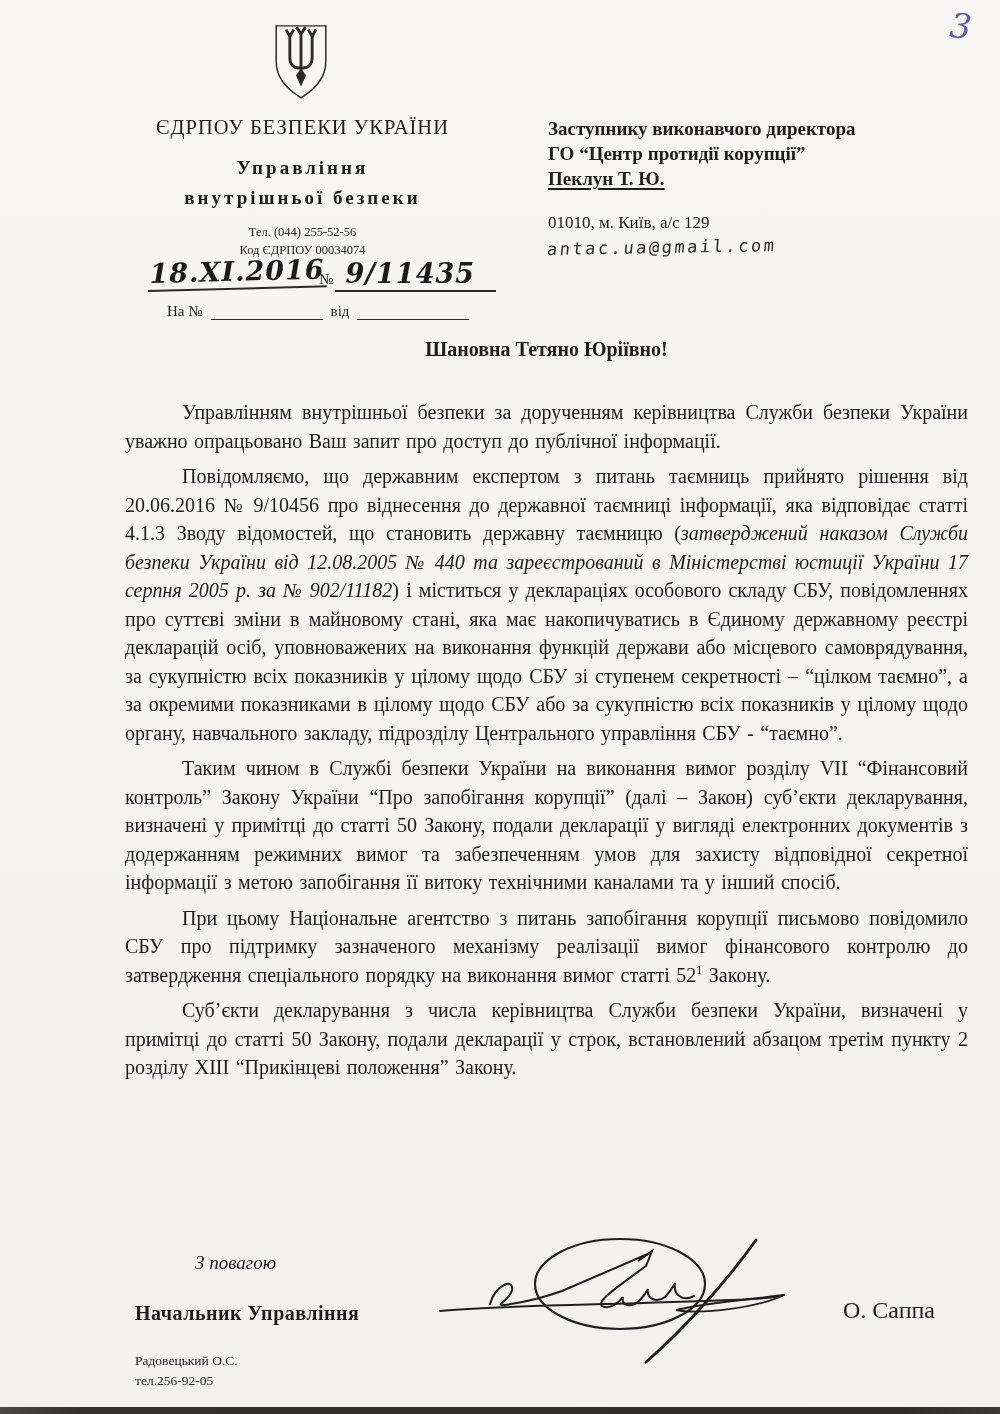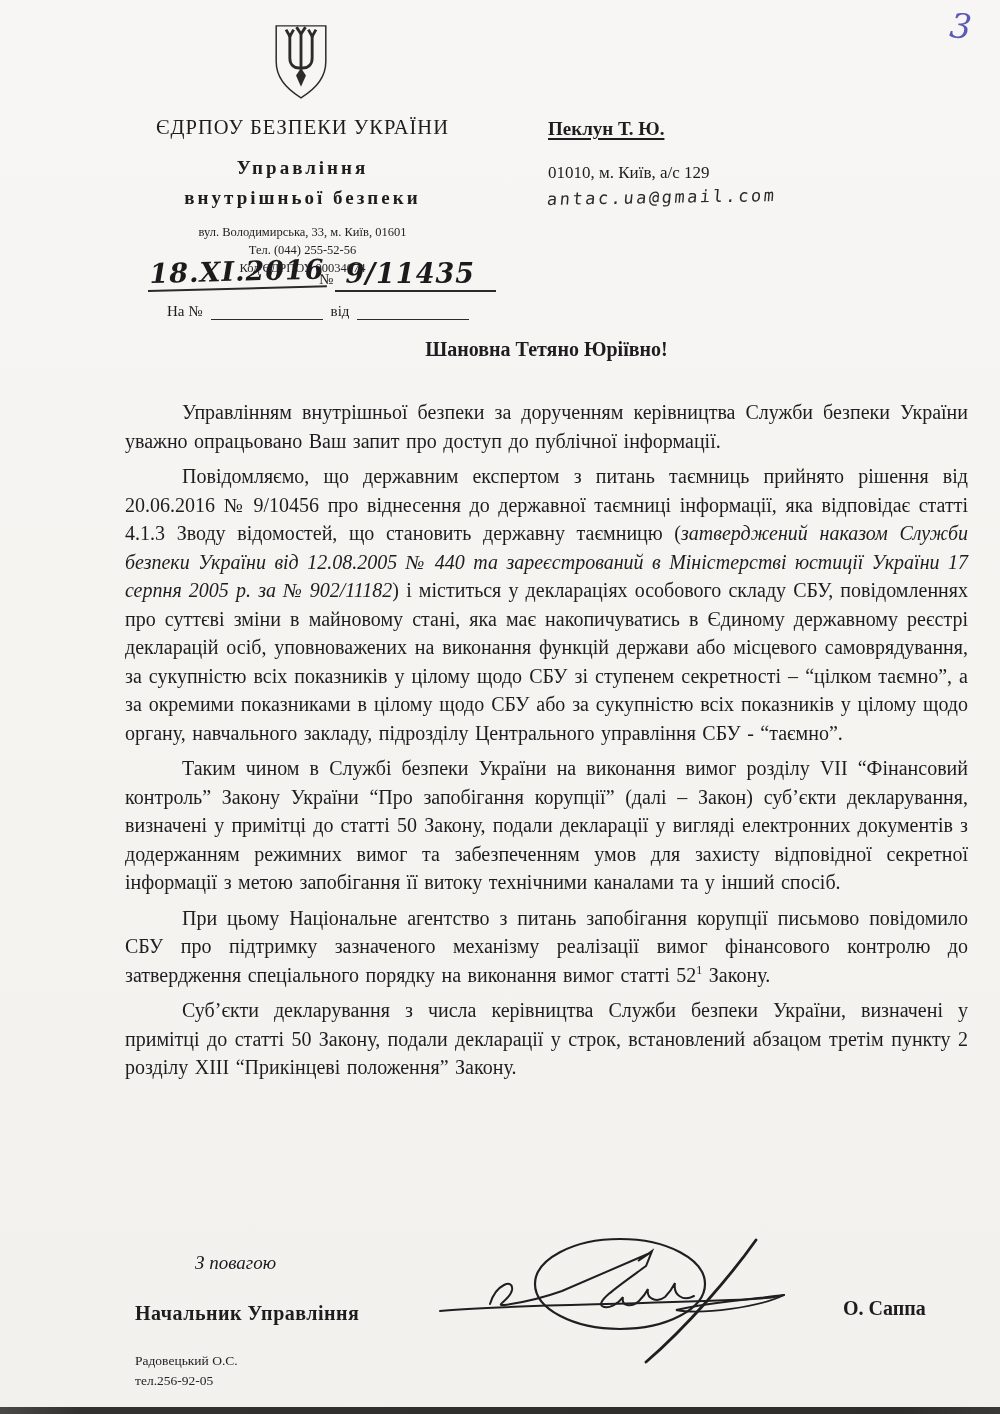--- a/index.html
+++ b/index.html
@@ -57,21 +57,21 @@
   .letter-body{position:absolute;left:125px;top:398px;width:843px;}
   .body-par{
     margin:0 0 7px 0;font-size:20px;line-height:28.5px;
     text-align:justify;text-indent:57px;word-spacing:1.5px;
   }
   .body-par .it{font-style:italic;}
   .body-par sup{font-size:12px;line-height:0;}
   
   .regards{position:absolute;left:195px;top:1252px;font-style:italic;font-size:19px;}
   .position{position:absolute;left:135px;top:1302px;font-weight:bold;font-size:20px;letter-spacing:0.5px;}
-  .signer{position:absolute;left:843px;top:1297px;font-weight:bold;font-size:20px;}
+  .signer{position:absolute;left:843px;top:1297px;font-weight:normal;font-size:24px;}
   .signature{position:absolute;left:430px;top:1222px;width:380px;height:175px;}
   .executor{position:absolute;left:135px;top:1351px;font-size:13.5px;line-height:1.5;color:#232325;}
   
   .scan-edge{position:absolute;left:0;bottom:0;width:100%;height:7px;
     background:linear-gradient(90deg,#4a4947 0%,#323130 8%,#2e2d2b 90%,#3a3937 100%);}
 </style>
 </head>
 <body>
 
 <div class="page">
@@ -89,40 +89,41 @@
       <path d="M44 10 L50 19 L56 10"></path>
     </g>
     <path d="M50 74 L58 86 L50 104 L42 86 Z" fill="#2b2b2b"></path>
   </svg>
 
   <div class="org">
     <div class="org-name">ЄДРПОУ БЕЗПЕКИ УКРАЇНИ</div>
     <div class="dept first">Управління</div>
     <div class="dept">внутрішньої  безпеки</div>
     <div class="addr">
-      <div>вул. Володимирська, 33, м. Київ, 01601</div>
       <div>Тел. (044) 255-52-56</div>
       <div>Код ЄДРПОУ 00034074</div>
     </div>
   </div>
 
   <div class="date-row">
     <span class="hw hw-date">18.XI.2016</span>
     <span class="num-label">№</span>
     <span class="hw hw-docnum">9/11435</span>
   </div>
 
   <div class="na-row">
     <span>На №</span>
     <span class="blank"></span>
     <span>від</span>
     <span class="blank"></span>
   </div>
 
   <div class="recipient">
+    <div class="b">Заступнику виконавчого директора</div>
+    <div class="b">ГО “Центр протидії корупції”</div>
     <div class="u">Пеклун Т. Ю.</div>
     <div class="plain">01010, м. Київ, а/с 129</div>
     <div class="hw-email">antac.ua@gmail.com</div>
   </div>
 
   <div class="salutation">Шановна Тетяно Юріївно!</div>
 
   <div class="letter-body">
       <p class="body-par"><span>Управлінням внутрішньої безпеки за дорученням керівництва Служби безпеки України уважно опрацьовано Ваш запит про доступ до публічної інформації.</span></p>
       <p class="body-par"><span>Повідомляємо, що державним експертом з питань таємниць прийнято рішення від 20.06.2016 № 9/10456 про віднесення до державної таємниці інформації, яка відповідає статті 4.1.3 Зводу відомостей, що становить державну таємницю (</span><span class="it">затверджений наказом Служби безпеки України від 12.08.2005 № 440 та зареєстрований в Міністерстві юстиції України 17 серпня 2005 р. за № 902/11182</span><span>) і міститься у деклараціях особового складу СБУ, повідомленнях про суттєві зміни в майновому стані, яка має накопичуватись в Єдиному державному реєстрі декларацій осіб, уповноважених на виконання функцій держави або місцевого самоврядування, за сукупністю всіх показників у цілому щодо СБУ зі ступенем секретності – “цілком таємно”, а за окремими показниками в цілому щодо СБУ або за сукупністю всіх показників у цілому щодо органу, навчального закладу, підрозділу Центрального управління СБУ - “таємно”.</span></p>

